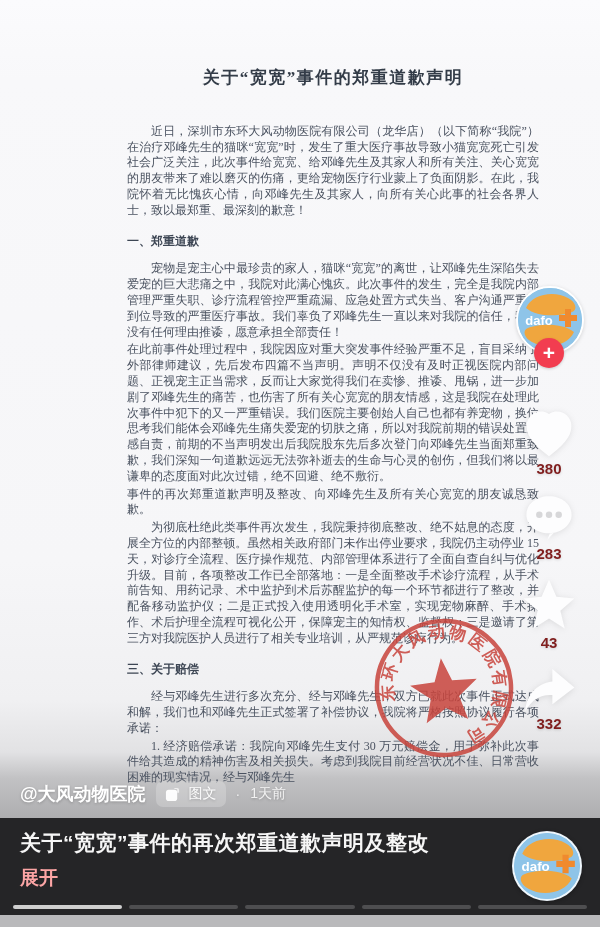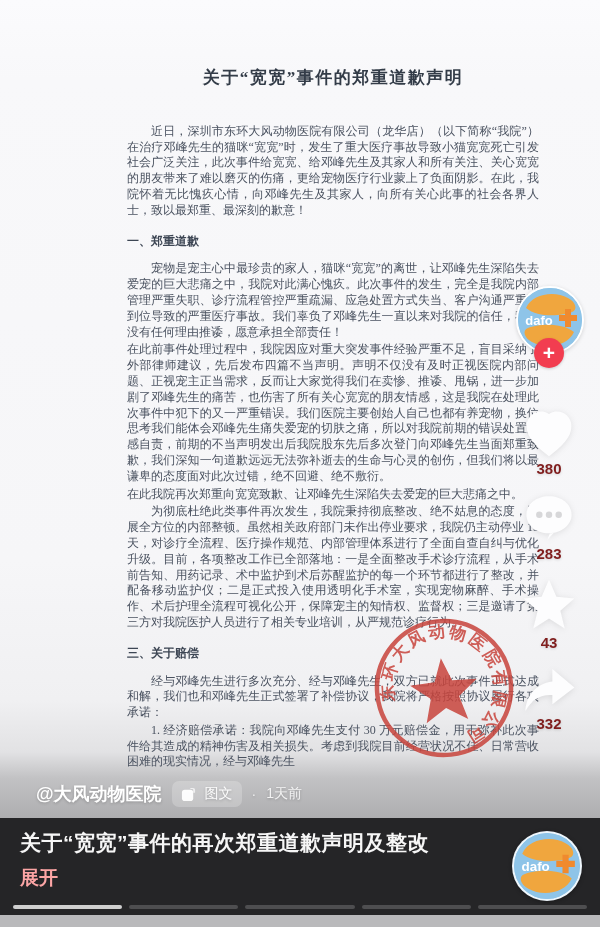--- a/index.html
+++ b/index.html
@@ -44,21 +44,21 @@
     box-shadow:0 1px 3px rgba(0,0,0,.18);
   }
   .rail-item{margin-bottom:16px;}
   .rail-icon{display:block;margin:0 auto;filter:drop-shadow(0 1px 3px rgba(0,0,0,.10));}
   .rail-count{
     margin-top:2px;color:#7f1d1d;font-size:15px;font-weight:600;
     text-shadow:0 1px 3px rgba(0,0,0,.14);
   }
   
   .meta-row{
-    position:absolute;left:36px;top:781px;display:flex;align-items:center;gap:10px;
+    position:absolute;left:20px;top:781px;display:flex;align-items:center;gap:10px;
     color:#fff;text-shadow:0 1px 3px rgba(0,0,0,.22);
   }
   .meta-author{font-size:18px;font-weight:bold;}
   .meta-badge{
     display:flex;align-items:center;gap:9px;background:rgba(255,255,255,.22);
     border-radius:7px;padding:4px 9px;font-size:14px;color:rgba(255,255,255,.95);
   }
   .meta-sep{color:rgba(255,255,255,.8);font-size:14px;}
   .meta-time{color:rgba(255,255,255,.85);font-size:14px;}
   
@@ -88,21 +88,21 @@
 
 <div class="screen">
 
   <div class="photo">
     <div class="doc">
       <div class="doc-title">关于“宽宽”事件的郑重道歉声明</div>
       <p class="b-p">近日，深圳市东环大风动物医院有限公司（龙华店）（以下简称“我院”）在治疗邓峰先生的猫咪“宽宽”时，发生了重大医疗事故导致小猫宽宽死亡引发社会广泛关注，此次事件给宽宽、给邓峰先生及其家人和所有关注、关心宽宽的朋友带来了难以磨灭的伤痛，更给宠物医疗行业蒙上了负面阴影。在此，我院怀着无比愧疚心情，向邓峰先生及其家人，向所有关心此事的社会各界人士，致以最郑重、最深刻的歉意！</p>
       <p class="b-h">一、郑重道歉</p>
       <p class="b-p">宠物是宠主心中最珍贵的家人，猫咪“宽宽”的离世，让邓峰先生深陷失去爱宠的巨大悲痛之中，我院对此满心愧疚。此次事件的发生，完全是我院内部管理严重失职、诊疗流程管控严重疏漏、应急处置方式失当、客户沟通严重不到位导致的严重医疗事故。我们辜负了邓峰先生一直以来对我院的信任，我们没有任何理由推诿，愿意承担全部责任！</p>
       <p class="b-p2">在此前事件处理过程中，我院因应对重大突发事件经验严重不足，盲目采纳了外部律师建议，先后发布四篇不当声明。声明不仅没有及时正视医院内部问题、正视宠主正当需求，反而让大家觉得我们在卖惨、推诿、甩锅，进一步加剧了邓峰先生的痛苦，也伤害了所有关心宽宽的朋友情感，这是我院在处理此次事件中犯下的又一严重错误。我们医院主要创始人自己也都有养宠物，换位思考我们能体会邓峰先生痛失爱宠的切肤之痛，所以对我院前期的错误处置深感自责，前期的不当声明发出后我院股东先后多次登门向邓峰先生当面郑重致歉，我们深知一句道歉远远无法弥补逝去的生命与心灵的创伤，但我们将以最谦卑的态度面对此次过错，绝不回避、绝不敷衍。</p>
-      <p class="b-p2">在此我院再次郑重向宽宽致歉、让邓峰先生深陷失去爱宠的巨大悲痛之中。</p>
+      <p class="b-p2">事件的再次郑重道歉声明及整改、向邓峰先生及所有关心宽宽的朋友诚恳致歉。</p>
       <p class="b-p">为彻底杜绝此类事件再次发生，我院秉持彻底整改、绝不姑息的态度，开展全方位的内部整顿。虽然相关政府部门未作出停业要求，我院仍主动停业 15 天，对诊疗全流程、医疗操作规范、内部管理体系进行了全面自查自纠与优化升级。目前，各项整改工作已全部落地：一是全面整改手术诊疗流程，从手术前告知、用药记录、术中监护到术后苏醒监护的每一个环节都进行了整改，并配备移动监护仪；二是正式投入使用透明化手术室，实现宠物麻醉、手术操作、术后护理全流程可视化公开，保障宠主的知情权、监督权；三是邀请了第三方对我院医护人员进行了相关专业培训，从严规范诊疗行为。</p>
       <p class="b-h">三、关于赔偿</p>
       <p class="b-p">经与邓峰先生进行多次充分、经与邓峰先生，双方已就此次事件正式达成和解，我们也和邓峰先生正式签署了补偿协议，我院将严格按照协议履行各项承诺：</p>
       <p class="b-p">1. 经济赔偿承诺：我院向邓峰先生支付 30 万元赔偿金，用于弥补此次事件给其造成的精神伤害及相关损失。考虑到我院目前经营状况不佳、日常营收困难的现实情况，经与邓峰先生</p>
     </div>
 
     <svg class="stamp" viewBox="0 0 172 172">
       <circle cx="86" cy="86" r="67" fill="none" stroke="#c8443c" stroke-width="4.5"></circle>
       <path id="sealArc" d="M 86,86 m -51,0 a 51,51 0 1,1 102,0 a 51,51 0 1,1 -102,0" fill="none"></path>
       <text fill="#c8443c" font-size="16.5" font-weight="bold" letter-spacing="3" font-family="Liberation Serif, serif">

